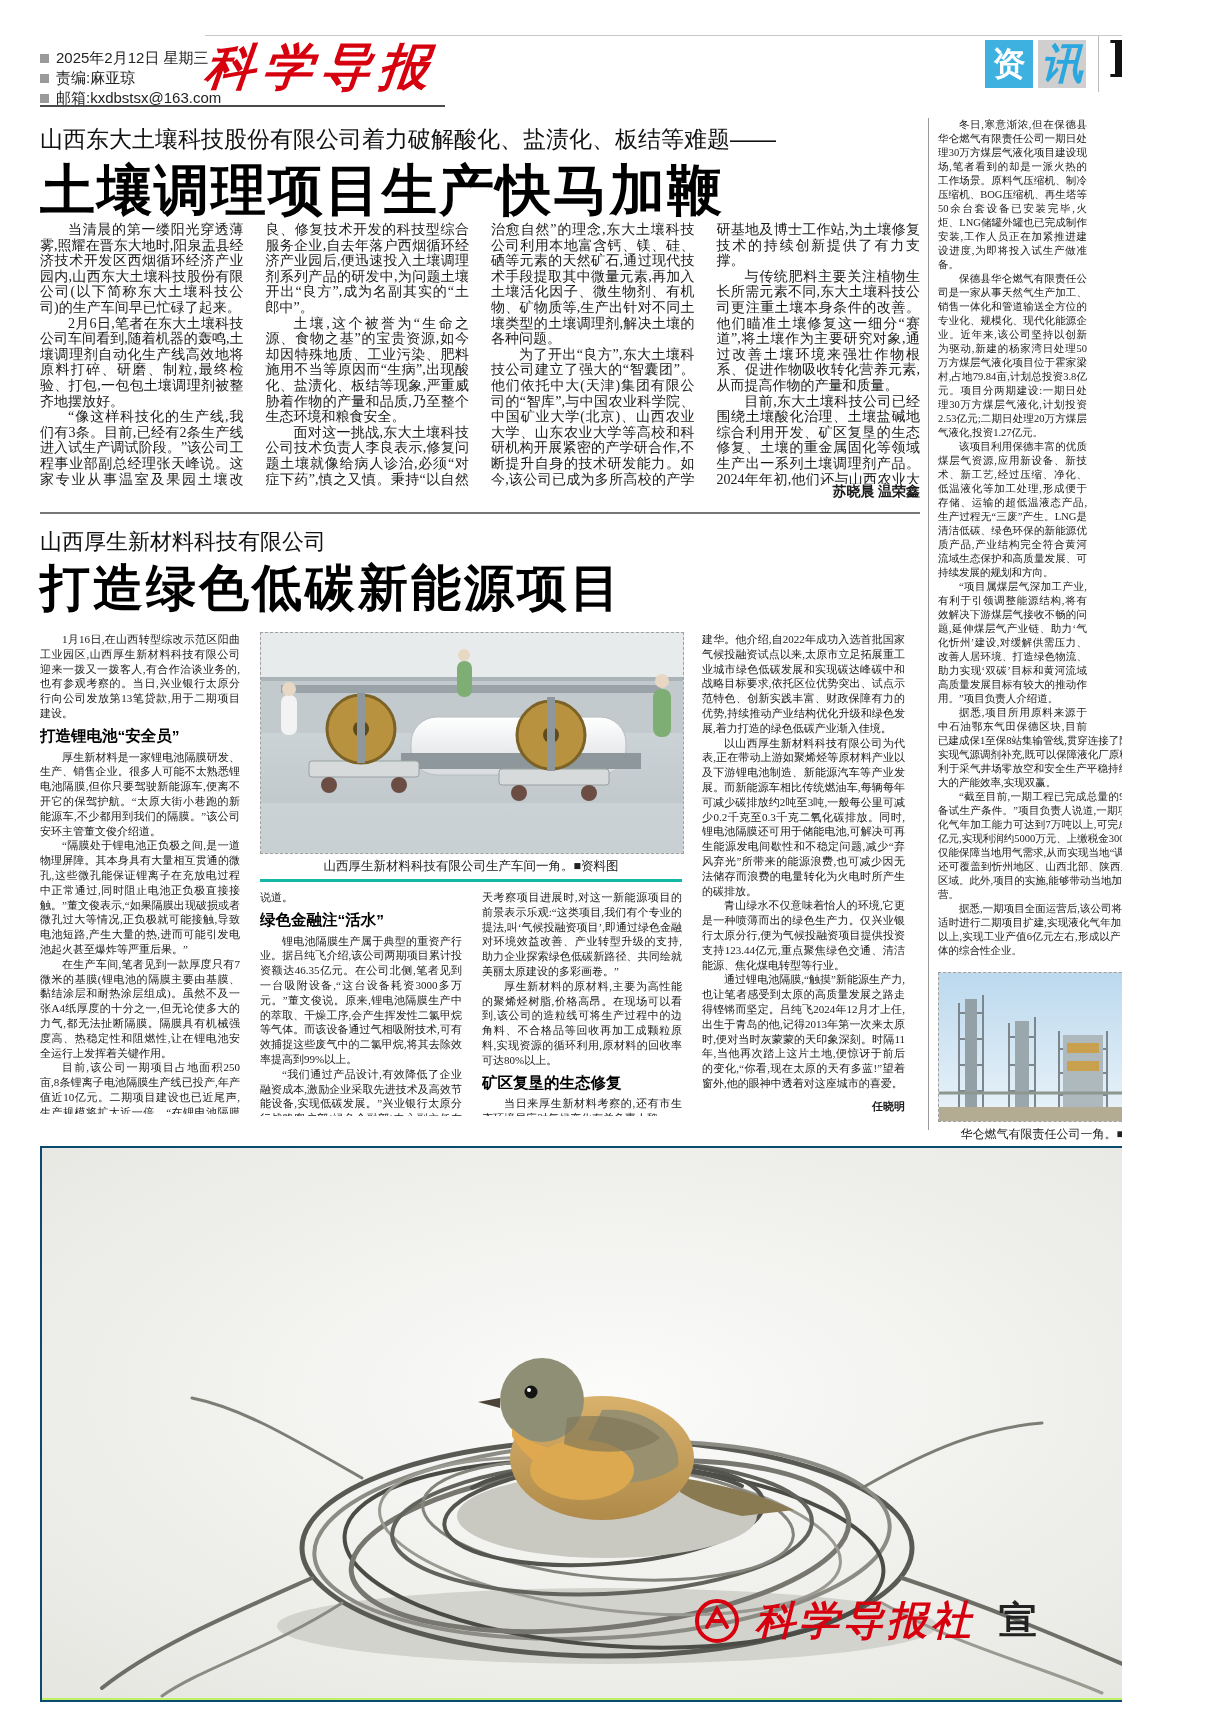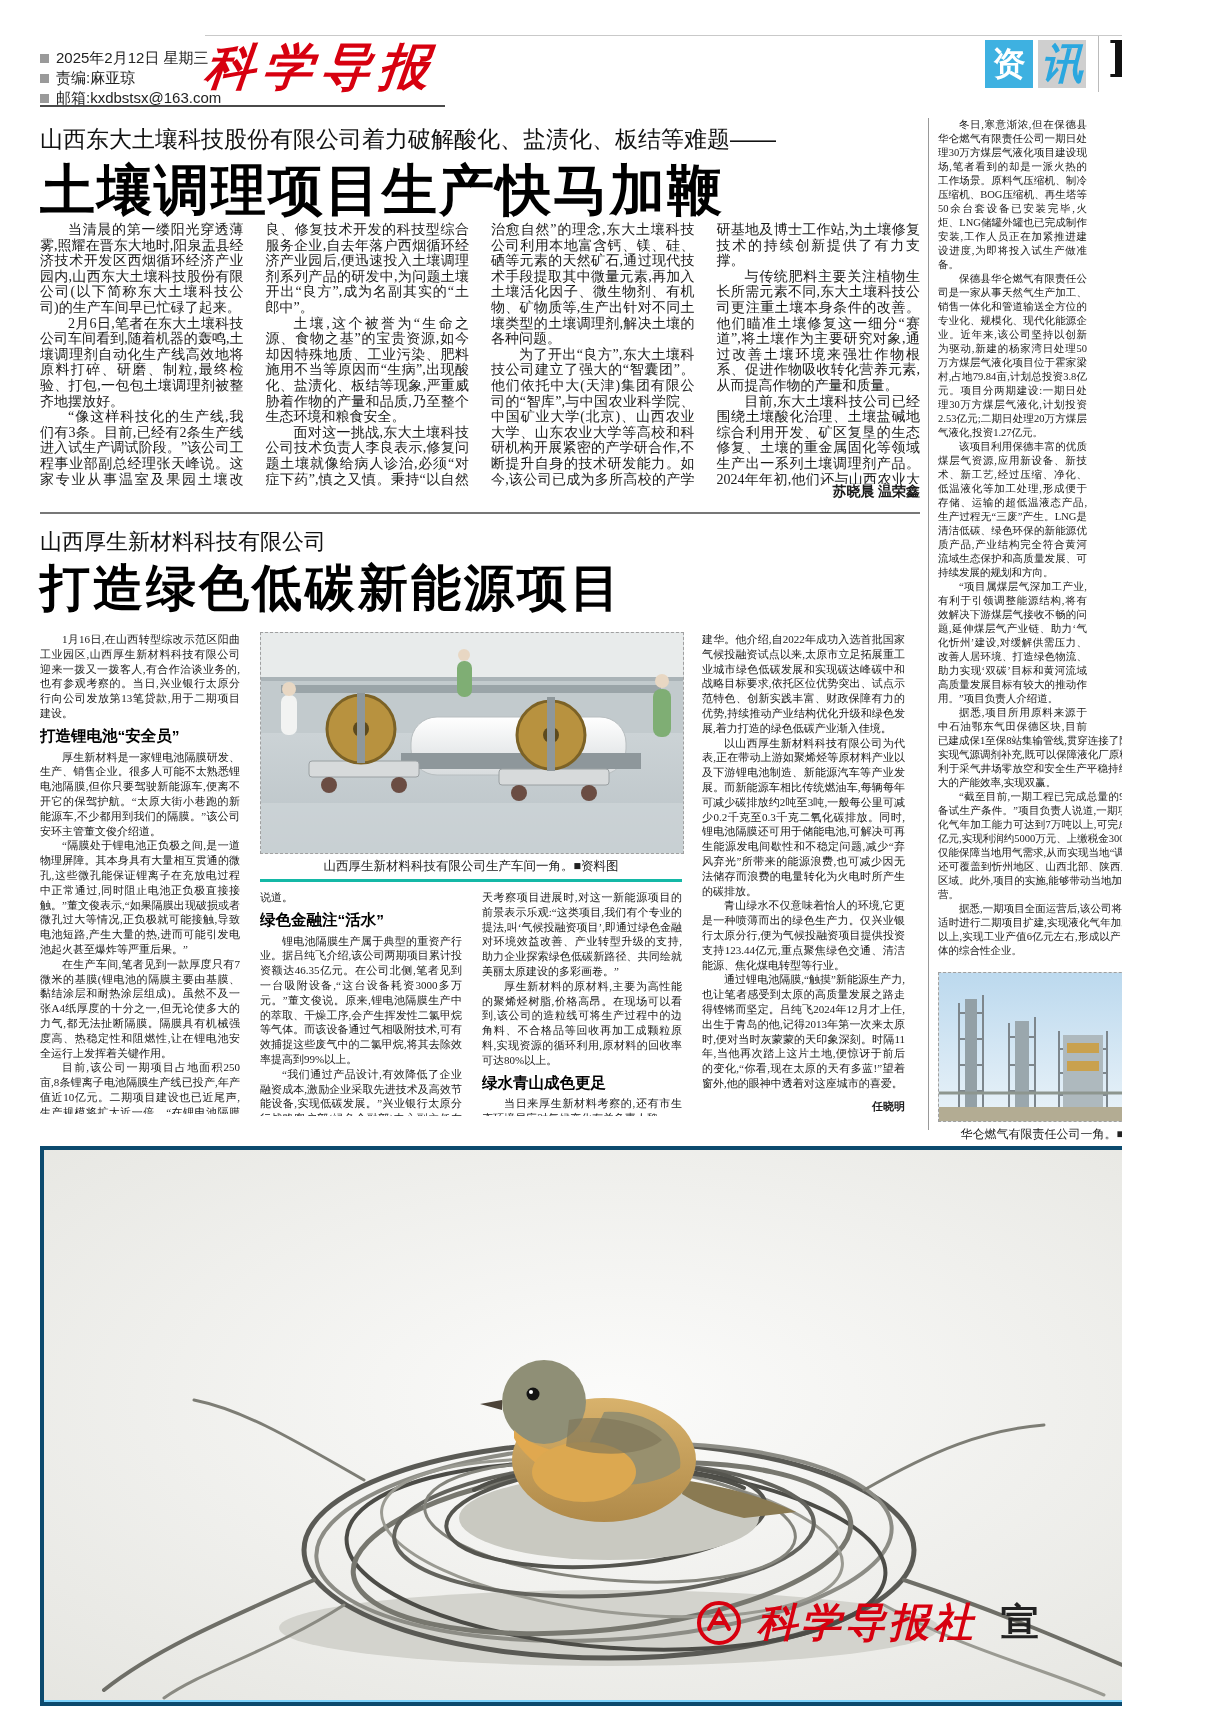--- a/index.html
+++ b/index.html
@@ -54,22 +54,22 @@
   .vhead{float:right;width:88px;height:600px;margin:0 0 10px 10px;display:flex;flex-direction:row;
          justify-content:flex-end;}
   .vmain{writing-mode:vertical-rl;font-family:"DejaVu Serif",serif;font-weight:900;font-size:35px;
          line-height:44px;letter-spacing:2px;color:#000;}
   .vmain .gap{margin-top:22px;}
   .vsub{writing-mode:vertical-rl;font-family:"Liberation Sans",sans-serif;font-size:14.5px;
         letter-spacing:1px;color:#111;margin-left:6px;}
   .gas-photo{left:938px;top:972px;width:247px;height:148px;}
   .gas-caption{left:938px;top:1126px;width:247px;font-size:12px;text-align:center;color:#222;}
   
-  .bird-frame{left:40px;top:1146px;width:1145px;height:552px;border:4px solid #0c4a6e;
-              background:#7dd3fc;overflow:hidden;}
+  .bird-frame{left:40px;top:1146px;width:1145px;height:552px;border:2px solid #0c4a6e;
+              background:#bef264;overflow:hidden;}
   .brand{position:absolute;right:150px;bottom:52px;display:flex;align-items:center;gap:14px;}
   .brand-text{font-family:"DejaVu Serif",serif;font-weight:bold;font-style:italic;font-size:40px;
               color:#d7000f;letter-spacing:4px;}
   .brand-xuan{font-family:"DejaVu Serif",serif;font-weight:bold;font-size:38px;color:#222;margin-left:10px;}
 </style>
 </head>
 <body>
 
 <div class="page">
 
@@ -180,21 +180,21 @@
   <div class="abs a2box a2-b1">
     <p class="para noindent">说道。</p>
     <h3 class="subhead">绿色金融注“活水”</h3>
     <p class="para">锂电池隔膜生产属于典型的重资产行业。据吕纯飞介绍,该公司两期项目累计投资额达46.35亿元。在公司北侧,笔者见到一台吸附设备,“这台设备耗资3000多万元。”董文俊说。原来,锂电池隔膜生产中的萃取、干燥工序,会产生挥发性二氯甲烷等气体。而该设备通过气相吸附技术,可有效捕捉这些废气中的二氯甲烷,将其去除效率提高到99%以上。</p>
     <p class="para">“我们通过产品设计,有效降低了企业融资成本,激励企业采取先进技术及高效节能设备,实现低碳发展。”兴业银行太原分行战略客户部(绿色金融部)中心副主任在当</p>
   </div>
 
   <div class="abs a2box a2-b2">
     <p class="para noindent">天考察项目进展时,对这一新能源项目的前景表示乐观:“这类项目,我们有个专业的提法,叫‘气候投融资项目’,即通过绿色金融对环境效益改善、产业转型升级的支持,助力企业探索绿色低碳新路径、共同绘就美丽太原建设的多彩画卷。”</p>
     <p class="para">厚生新材料的原材料,主要为高性能的聚烯烃树脂,价格高昂。在现场可以看到,该公司的造粒线可将生产过程中的边角料、不合格品等回收再加工成颗粒原料,实现资源的循环利用,原材料的回收率可达80%以上。</p>
-    <h3 class="subhead">绿水青山成色更足</h3>
+    <h3 class="subhead">矿区复垦的生态修复</h3>
     <p class="para">当日来厚生新材料考察的,还有市生态环境局应对气候变化有关负责人魏</p>
   </div>
 
   <div class="abs a2box a2-b3">
     <p class="para noindent">建华。他介绍,自2022年成功入选首批国家气候投融资试点以来,太原市立足拓展重工业城市绿色低碳发展和实现碳达峰碳中和战略目标要求,依托区位优势突出、试点示范特色、创新实践丰富、财政保障有力的优势,持续推动产业结构优化升级和绿色发展,着力打造的绿色低碳产业渐入佳境。</p>
     <p class="para">以山西厚生新材料科技有限公司为代表,正在带动上游如聚烯烃等原材料产业以及下游锂电池制造、新能源汽车等产业发展。而新能源车相比传统燃油车,每辆每年可减少碳排放约2吨至3吨,一般每公里可减少0.2千克至0.3千克二氧化碳排放。同时,锂电池隔膜还可用于储能电池,可解决可再生能源发电间歇性和不稳定问题,减少“弃风弃光”所带来的能源浪费,也可减少因无法储存而浪费的电量转化为火电时所产生的碳排放。</p>
     <p class="para">青山绿水不仅意味着怡人的环境,它更是一种喷薄而出的绿色生产力。仅兴业银行太原分行,便为气候投融资项目提供投资支持123.44亿元,重点聚焦绿色交通、清洁能源、焦化煤电转型等行业。</p>
     <p class="para">通过锂电池隔膜,“触摸”新能源生产力,也让笔者感受到太原的高质量发展之路走得铿锵而坚定。吕纯飞2024年12月才上任,出生于青岛的他,记得2013年第一次来太原时,便对当时灰蒙蒙的天印象深刻。时隔11年,当他再次踏上这片土地,便惊讶于前后的变化,“你看,现在太原的天有多蓝!”望着窗外,他的眼神中透着对这座城市的喜爱。</p>
     <span class="byline-abs">任晓明</span>
   </div>

